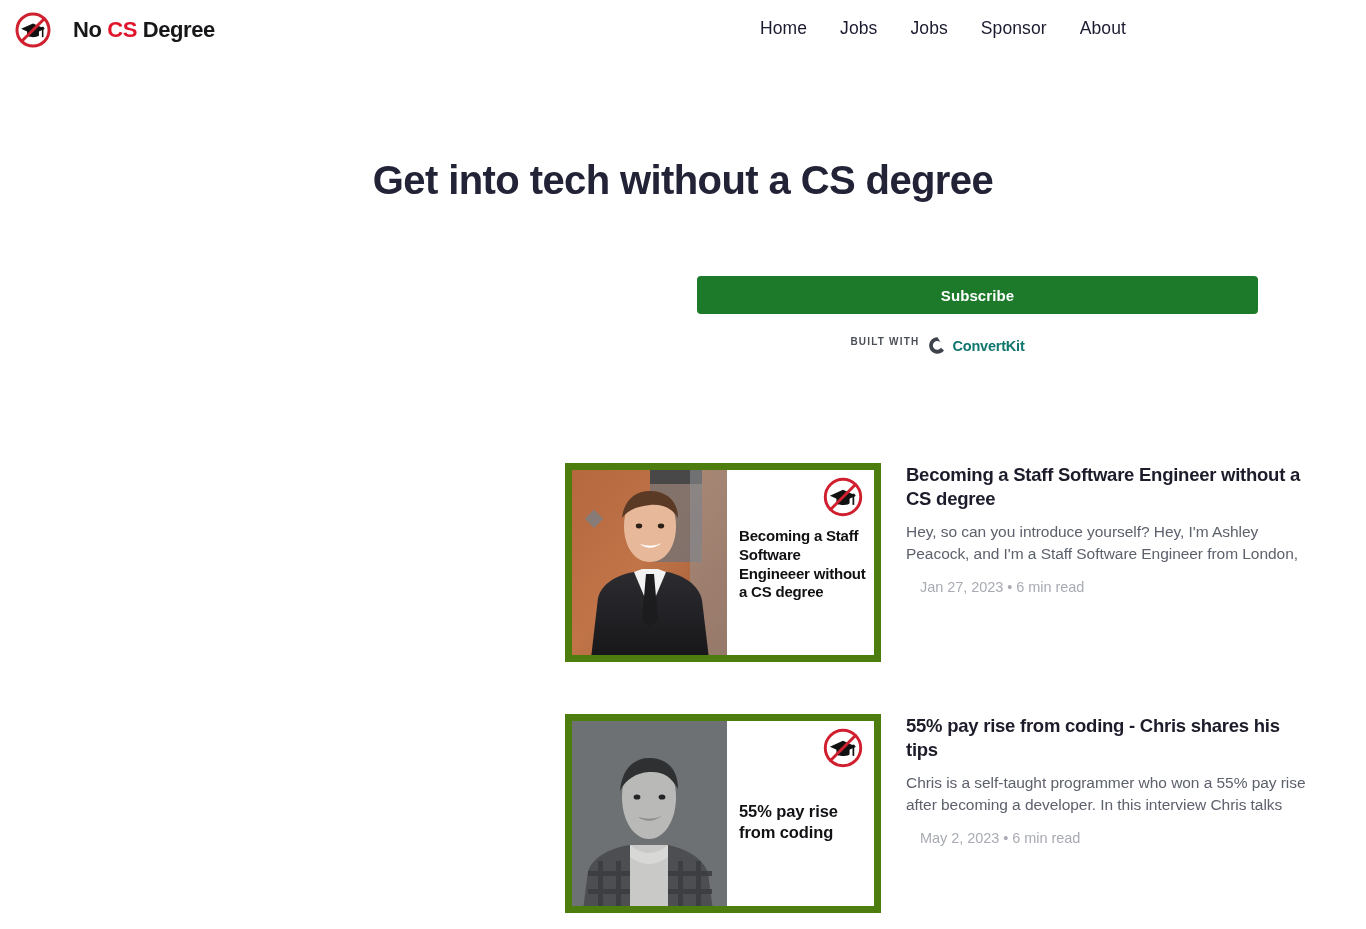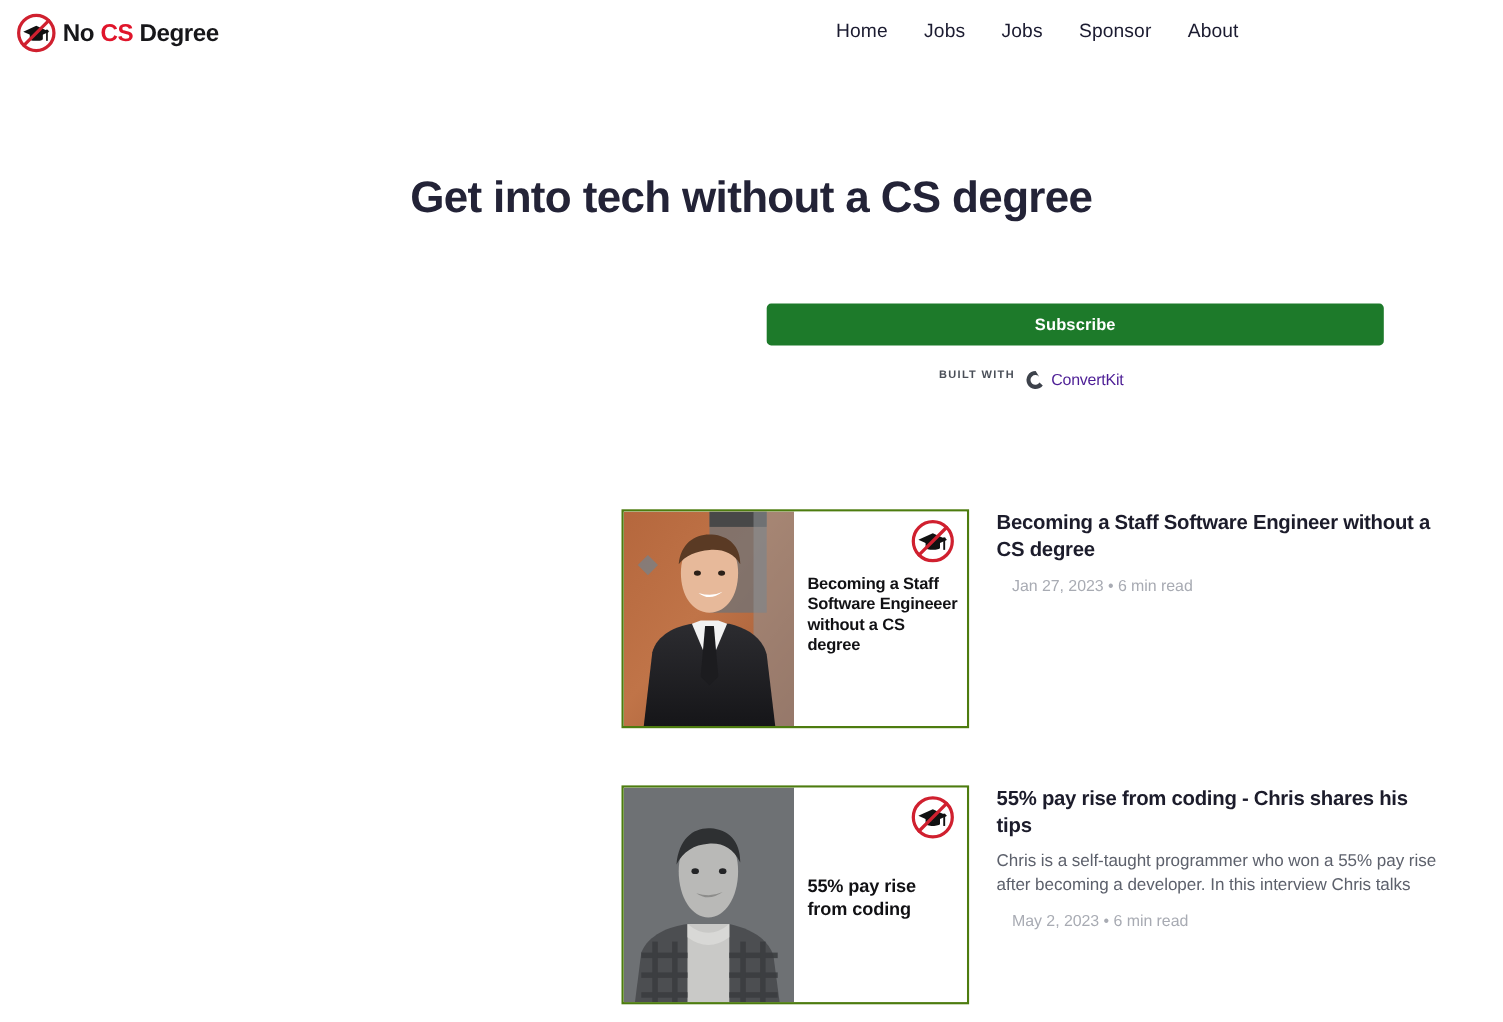--- a/index.html
+++ b/index.html
@@ -26,21 +26,21 @@
     height: 62px;
     display: flex;
     align-items: center;
   }
   .brand {
     position: absolute;
     left: 14px;
     top: 11px;
     display: flex;
     align-items: center;
-    gap: 5px;
+    gap: 21px;
     text-decoration: none;
   }
   .brand-mark {
     width: 38px;
     height: 38px;
     flex: 0 0 38px;
     display: block;
   }
   .brand-text {
     font-size: 22px;
@@ -137,43 +137,43 @@
   }
   .ck-logo {
     display: flex;
     align-items: center;
     gap: 5px;
     text-decoration: none;
   }
   .ck-mark { display: block; width: 19px; height: 19px; }
   .ck-word {
     font-size: 14.5px;
-    font-weight: normal;
-    color: #4c1d95;
+    font-weight: bold;
+    color: #0f766e;
     letter-spacing: -0.2px;
   }
 
   
   .article-list {
     position: absolute;
     top: 463px;
     left: 565px;
     width: 760px;
   }
   .article-row {
     display: flex;
     align-items: flex-start;
     gap: 25px;
     margin-bottom: 52px;
   }
   .thumb-card {
     flex: 0 0 316px;
     width: 316px;
     height: 199px;
-    border: 2px solid #4d7c0f;
+    border: 7px solid #4d7c0f;
     background: #ffffff;
     display: flex;
     overflow: hidden;
   }
   .thumb-photo {
     flex: 0 0 155px;
     width: 155px;
     height: 197px;
     position: relative;
     overflow: hidden;
@@ -331,20 +331,21 @@
             <rect x="46.5" y="30" width="2.6" height="14" fill="#111111"></rect>
             <circle cx="47.8" cy="29" r="2.4" fill="#111111"></circle>
             <line x1="13" y1="51" x2="51" y2="13" stroke="#d0202f" stroke-width="4.5" stroke-linecap="round"></line>
           </svg>
         </span>
         <div class="thumb-headline">Becoming a Staff Software Engineeer without a CS degree</div>
       </div>
     </div>
     <div class="article-body">
       <h2 class="article-title"><a href="#">Becoming a Staff Software Engineer without a CS degree</a></h2>
+      <p class="article-excerpt">Hey, so can you introduce yourself? Hey, I'm Ashley Peacock, and I'm a Staff Software Engineer from London,</p>
       <p class="article-meta"><span>Jan 27, 2023</span><span class="meta-dot">•</span><span>6 min read</span></p>
     </div>
   </article>
 
   <article class="article-row">
     <div class="thumb-card">
       <div class="thumb-photo">
         <svg viewBox="0 0 155 197" width="155" height="197" preserveAspectRatio="xMidYMid slice" xmlns="http://www.w3.org/2000/svg">
           <rect width="155" height="197" fill="#6e7174"></rect>
           <path d="M10 197 L16 150 C22 134 42 126 58 124 L96 124 C114 128 130 136 136 152 L142 197 Z" fill="#4c4e51"></path>

